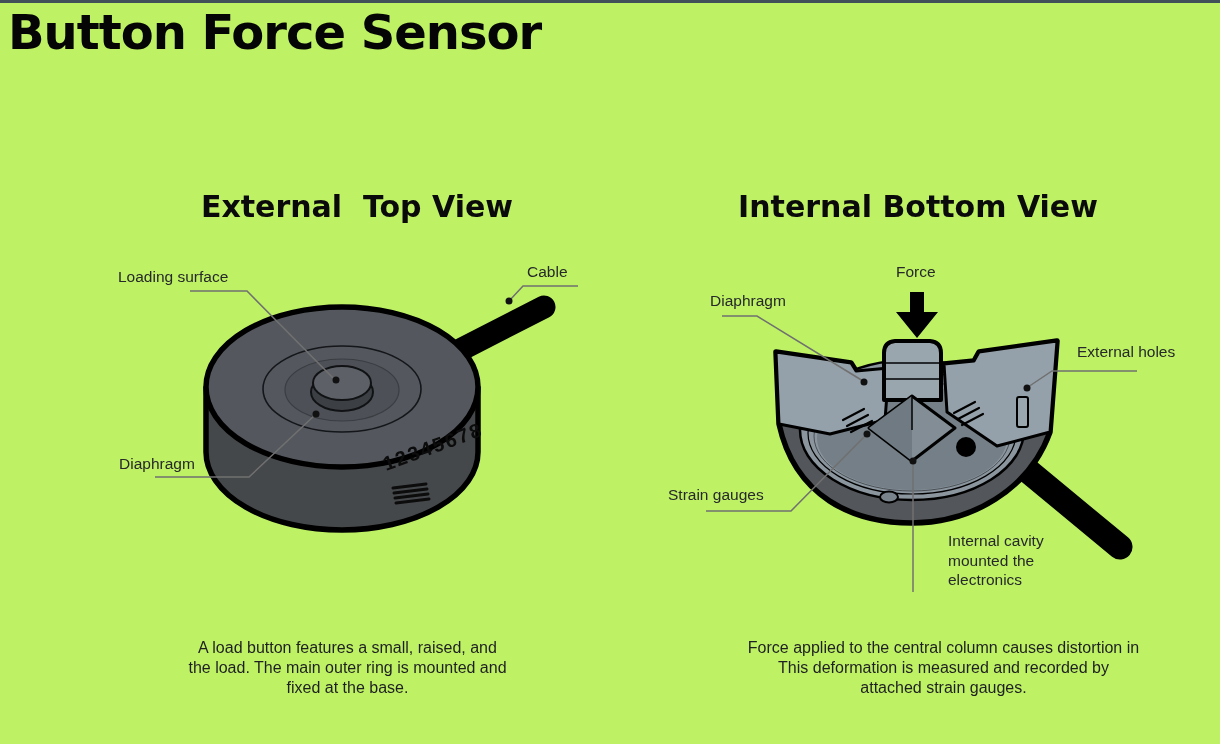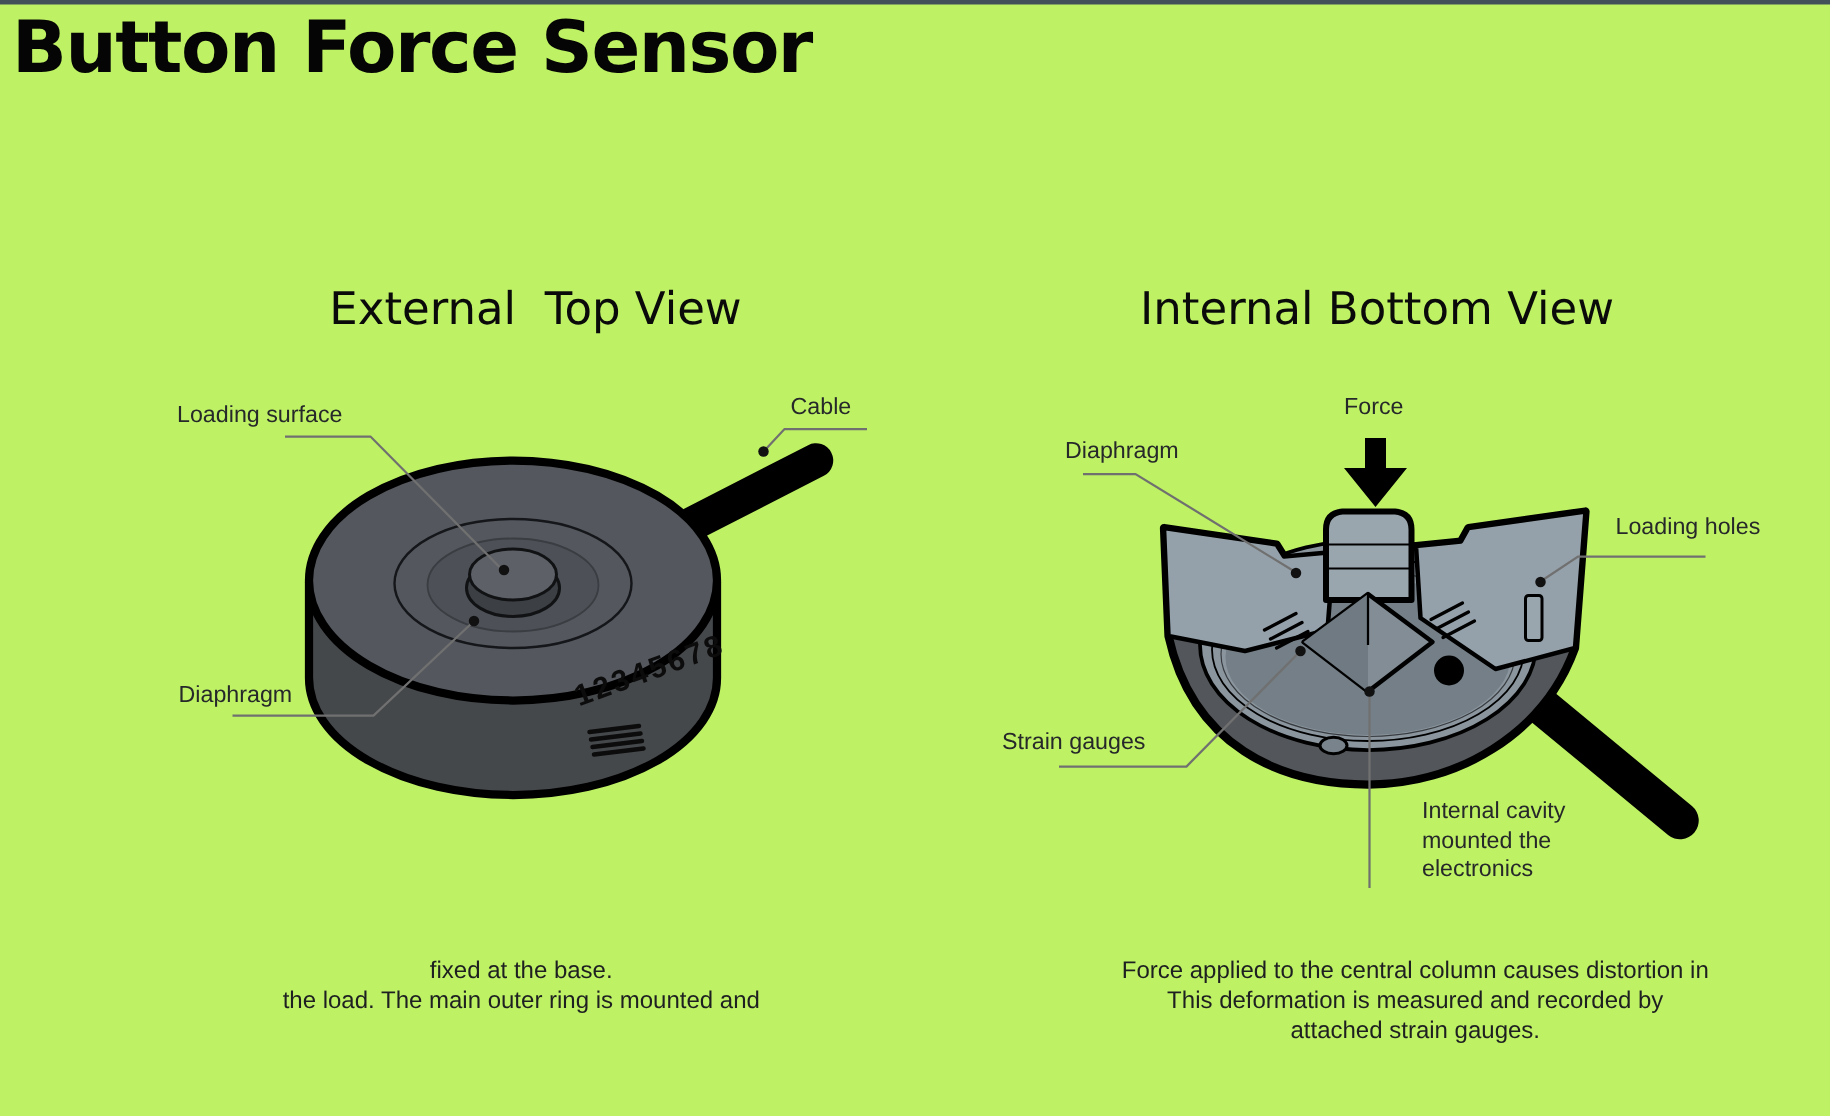--- a/index.html
+++ b/index.html
@@ -1,21 +1,21 @@
 <!DOCTYPE html>
 <html><head>
 <meta charset="utf-8">
 <style>
   html,body{margin:0;padding:0;background:#ffffff;}
   .page{position:relative;width:1220px;height:744px;background:#bef264;overflow:hidden;
         font-family:"Liberation Sans", sans-serif;}
   .top-bar{position:absolute;left:0;top:0;width:1220px;height:3px;background:#42505a;}
   .title{position:absolute;left:8px;top:4px;margin:0;font-size:48px;font-weight:800;
          letter-spacing:-1px;color:#050505;font-family:"DejaVu Sans", sans-serif;}
-  .view-heading{position:absolute;margin:0;font-size:30px;font-weight:400;color:#0a0a0a;
+  .view-heading{position:absolute;margin:0;font-size:30px;font-weight:700;color:#0a0a0a;
                 text-align:center;white-space:pre;font-family:"DejaVu Sans", sans-serif;}
   .heading-ext{left:157px;top:189px;width:400px;}
   .heading-int{left:718px;top:189px;width:400px;}
   .diagram-svg{position:absolute;left:0;top:0;pointer-events:none;}
   .lbl{position:absolute;font-size:15.5px;color:#26282a;white-space:nowrap;}
   .lbl-loading{left:118px;top:268px;}
   .lbl-cable{left:527px;top:263px;}
   .lbl-diaphragm-ext{left:119px;top:455px;}
   .lbl-force{left:896px;top:263px;}
   .lbl-diaphragm-int{left:710px;top:292px;}
@@ -128,30 +128,31 @@
       </g>
     </g>
   </svg>
 
   <div class="lbl lbl-loading">Loading surface</div>
   <div class="lbl lbl-cable">Cable</div>
   <div class="lbl lbl-diaphragm-ext">Diaphragm</div>
 
   <div class="lbl lbl-force">Force</div>
   <div class="lbl lbl-diaphragm-int">Diaphragm</div>
-  <div class="lbl lbl-mounting">Loading holes</div>
+  <div class="lbl lbl-mounting">External holes</div>
   <div class="lbl lbl-strain">Strain gauges</div>
   <div class="lbl lbl-cavity">
     <div>Internal cavity</div>
     <div>mounted the</div>
     <div>electronics</div>
   </div>
 
   <div class="desc desc-ext">
+    <div>A load button features a small, raised, and</div>
+    <div>the load. The main outer ring is mounted and</div>
     <div>fixed at the base.</div>
-    <div>the load. The main outer ring is mounted and</div>
   </div>
   <div class="desc desc-int">
     <div>Force applied to the central column causes distortion in</div>
     <div>This deformation is measured and recorded by</div>
     <div>attached strain gauges.</div>
   </div>
 </div>
 
 </body></html>

